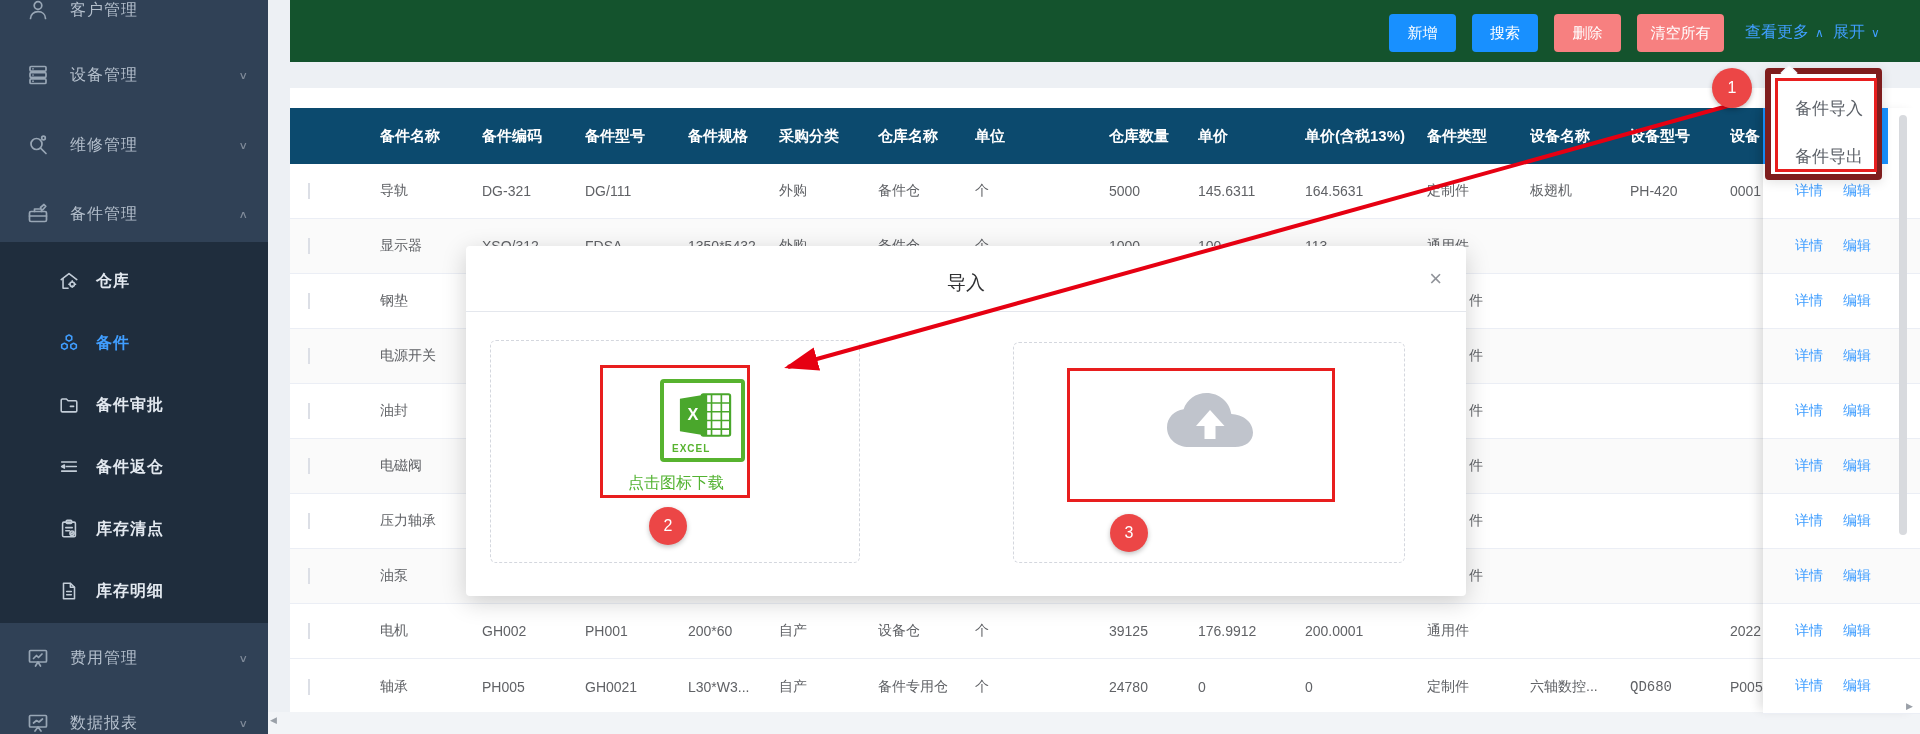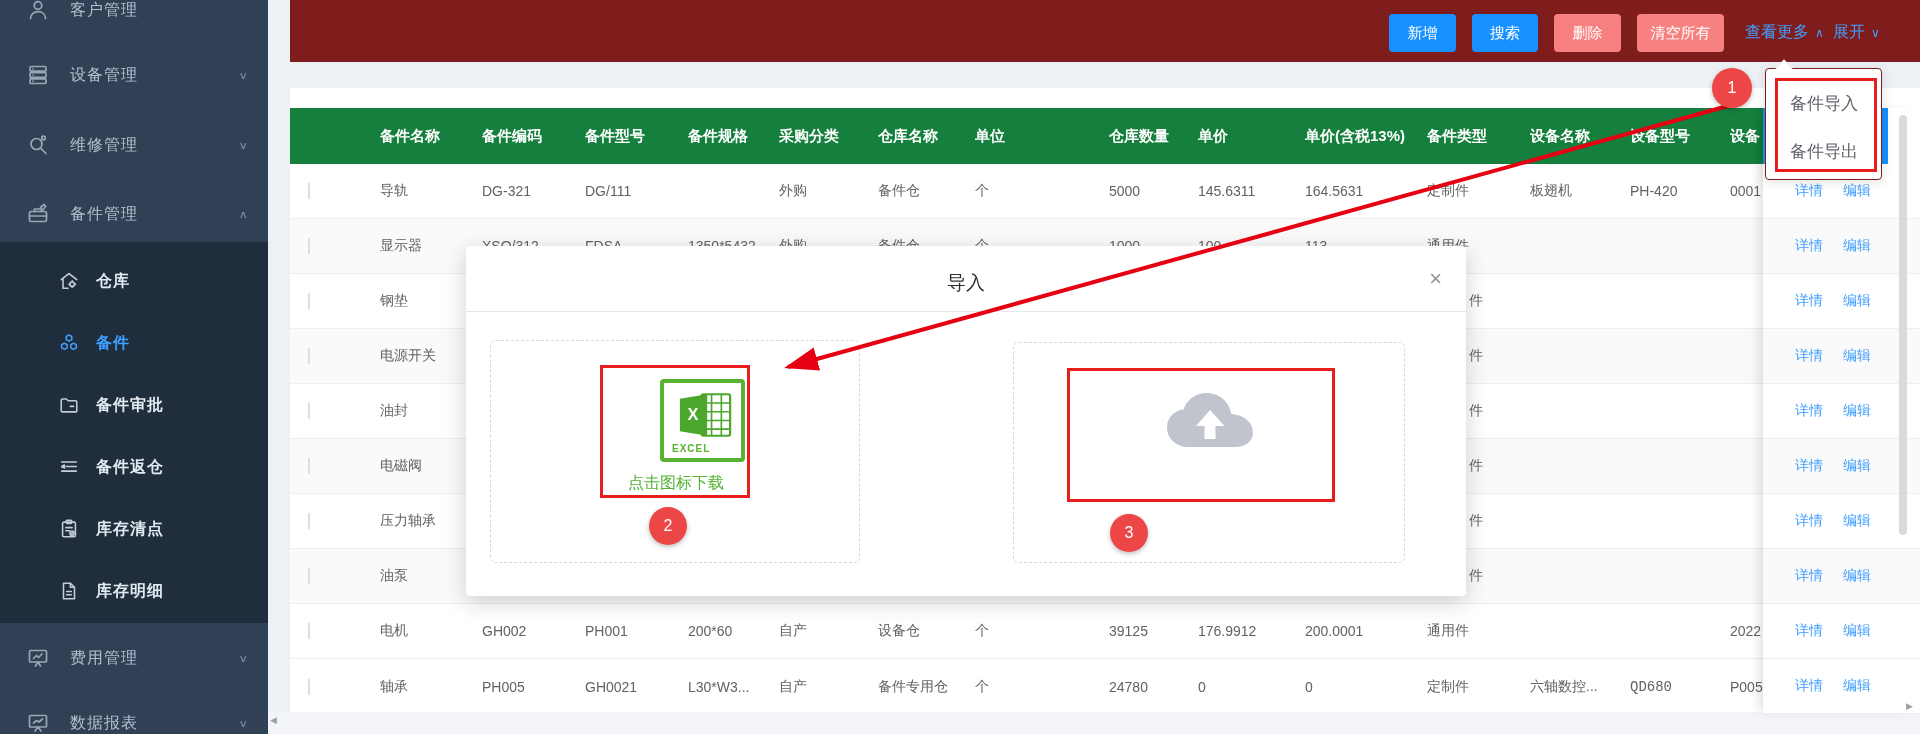--- a/index.html
+++ b/index.html
@@ -14,33 +14,33 @@
   .side-item .ico { position:absolute; left:26px; width:24px; height:24px; color:#98a6b5; }
   .side-item .lbl { position:absolute; left:70px; font-size:16px; color:#b4bfcc; letter-spacing:1px; }
   .side-item .chev { position:absolute; right:20px; font-size:13px; color:#808b9a; transform:scaleY(.8); }
   .side-sub { position:absolute; left:0; width:268px; height:50px; display:flex; align-items:center; cursor:pointer; }
   .side-sub .ico { position:absolute; left:58px; width:22px; height:22px; color:#c3cdd8; }
   .side-sub .lbl { position:absolute; left:96px; font-size:16px; font-weight:bold; color:#e3e9f0; letter-spacing:1px; }
   .side-sub.active .ico, .side-sub.active .lbl { color:#409eff; }
   .ico svg { width:100%; height:100%; display:block; }
 
   
-  .toolbar { position:absolute; left:290px; top:0; width:1630px; height:62px; background:#7f1d1d; }
+  .toolbar { position:absolute; left:290px; top:0; width:1630px; height:62px; background:#14532d; }
   .panel   { position:absolute; left:290px; top:88px; width:1630px; height:646px; background:#fff; }
 
   
   .tb-btn { position:absolute; top:14px; height:38px; border:none; border-radius:4px; color:#fff; font-size:15px; cursor:pointer; font-family:inherit; }
   .tb-btn.primary { background:#1890ff; }
   .tb-btn.danger  { background:#f78080; }
   .tb-link { position:absolute; top:22px; font-size:16px; color:#409eff; cursor:pointer; }
   .tb-link .chev { font-size:12px; margin-left:6px; }
 
   
   .table { position:absolute; left:0; top:20px; width:1630px; }
-  .thead { position:absolute; left:0; top:0; height:56px; width:1630px; background:#15803d; display:flex; align-items:center; }
+  .thead { position:absolute; left:0; top:0; height:56px; width:1630px; background:#0c4a6e; display:flex; align-items:center; }
   .tbody { position:absolute; left:0; top:56px; width:1630px; }
   .trow  { position:relative; height:55px; display:flex; align-items:center; border-bottom:1px solid #ebeef5; background:#fff; }
   .trow:nth-child(even){ background:#fafafa; }
   .trow:last-child { background:#fff; border-bottom:none; }
   .cell { flex:none; overflow:hidden; white-space:nowrap; font-size:14px; color:#606266; }
   .hcell { flex:none; overflow:hidden; white-space:nowrap; font-size:15px; font-weight:bold; color:#fff; }
   .cell.partial-type { padding-left:42px; }
   .cb { width:16px; height:16px; border-radius:3px; background:#fff; border:1px solid #dcdfe6; margin-left:18px; }
   .thead .cb { border:none; }
 
@@ -68,21 +68,21 @@
   .box-ul { left:547px; top:96px; width:392px; height:221px; }
   .excel-sq { position:absolute; left:169px; top:38px; width:85px; height:83px; border:4px solid #57b32f; border-radius:4px; cursor:pointer; }
   .excel-sq svg { position:absolute; left:10px; top:8px; }
   .excel-word { position:absolute; left:8px; bottom:4px; font-size:10px; font-weight:bold; color:#57b32f; letter-spacing:1px; }
   .dl-caption { position:absolute; left:0; width:370px; top:132px; text-align:center; font-size:16px; color:#53b332; cursor:pointer; }
   .cloud-wrap { position:absolute; left:148px; top:42px; width:96px; height:66px; cursor:pointer; }
   .ul-text { position:absolute; left:0; width:392px; top:128px; text-align:center; font-size:16px; color:#606266; }
   .ul-text .link { color:#409eff; cursor:pointer; }
 
   
-  .dropdown { position:absolute; left:1765px; top:68px; width:117px; height:112px; background:#fff; border:1px solid #7f1d1d; border-radius:4px; box-shadow:0 2px 12px rgba(0,0,0,.12); z-index:40; }
+  .dropdown { position:absolute; left:1765px; top:68px; width:117px; height:112px; background:#fff; border:6px solid #7f1d1d; border-radius:4px; box-shadow:0 2px 12px rgba(0,0,0,.12); z-index:40; }
   .dropdown .caret { position:absolute; left:12px; top:-7px; width:12px; height:12px; background:#fff; border-left:1px solid #ebeef5; border-top:1px solid #ebeef5; transform:rotate(45deg); }
   .dd-item { position:absolute; left:24px; font-size:17px; color:#5c6168; cursor:pointer; white-space:nowrap; }
 
   
   .overlay { position:absolute; left:0; top:0; z-index:50; pointer-events:none; }
   .redrect { position:absolute; border:3px solid #e81e1e; z-index:55; pointer-events:none; }
   .stepc { position:absolute; border-radius:50%; background:#ec4646; color:#fff; font-size:16px; display:flex; align-items:center; justify-content:center; z-index:56; box-shadow:0 2px 5px rgba(0,0,0,.25); pointer-events:none; }
 </style>
 </head>
 <body>

